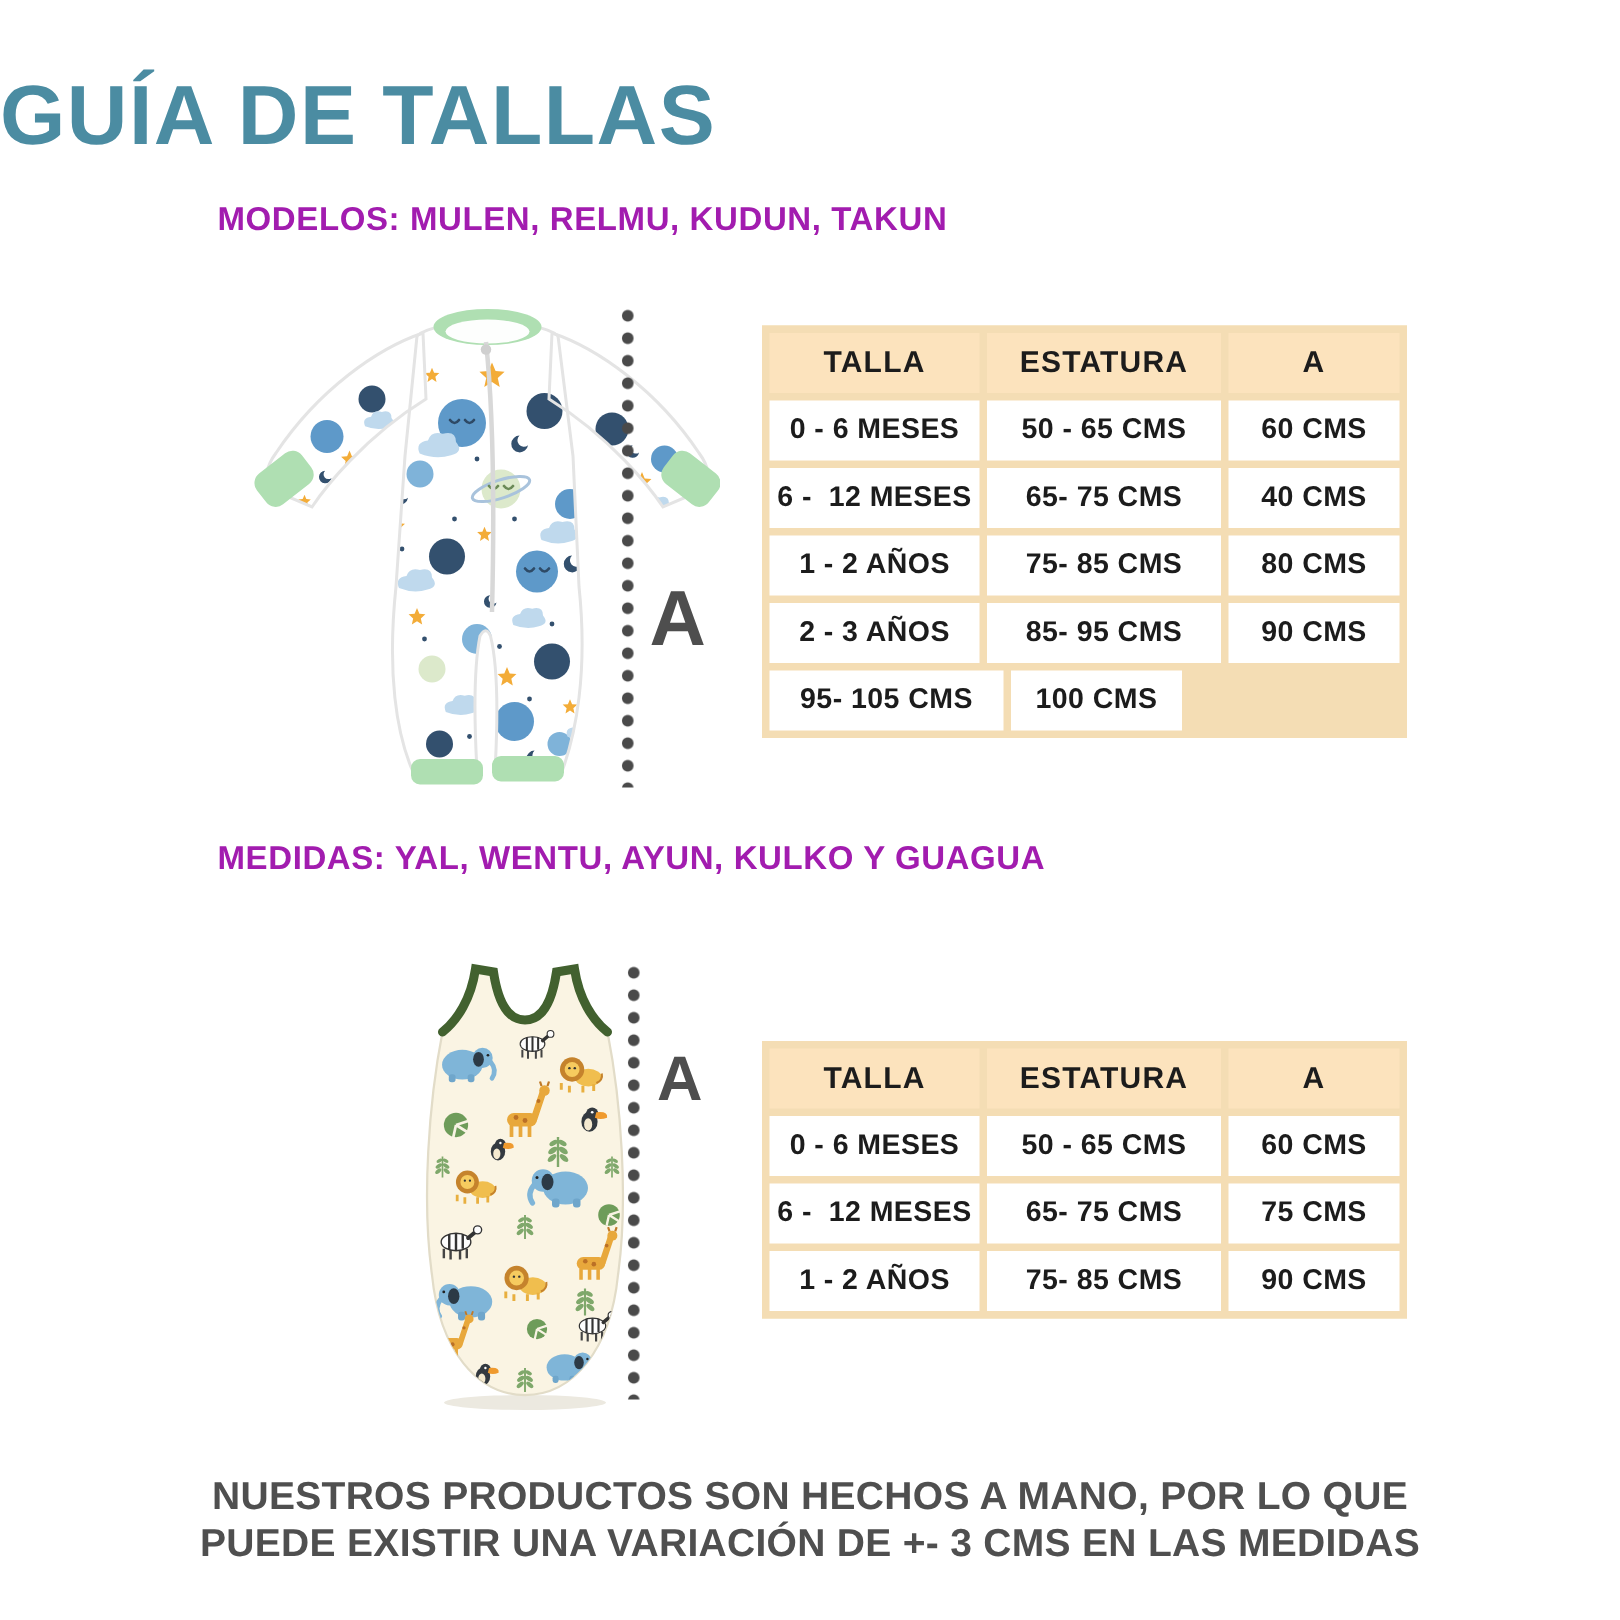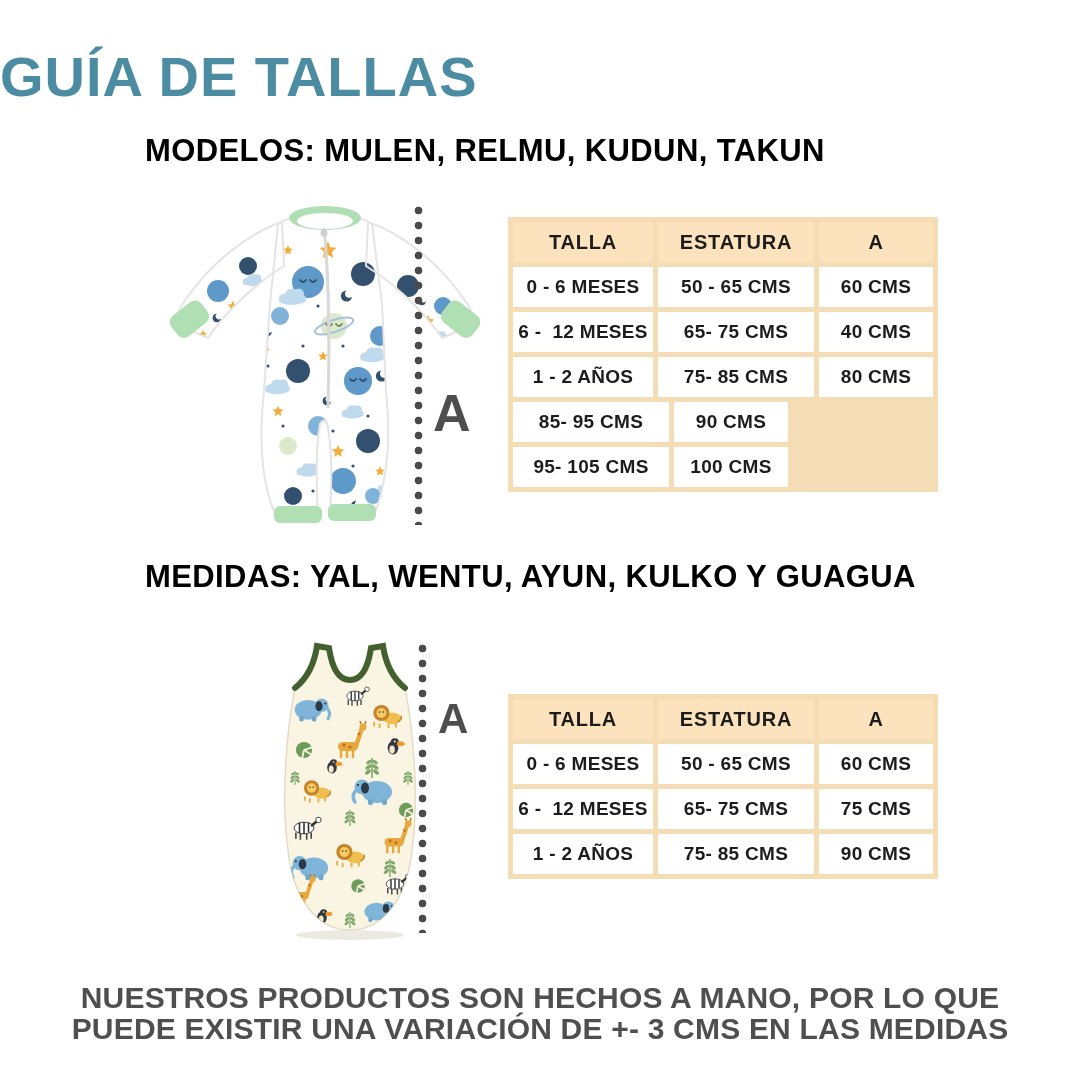--- a/index.html
+++ b/index.html
@@ -1,21 +1,21 @@
 <!DOCTYPE html>
 <html><head>
 <meta charset="utf-8">
 <style>
   html,body{margin:0;padding:0;background:#fff;}
   .canvas{position:relative;width:1080px;height:1080px;background:#ffffff;overflow:hidden;
           font-family:"Liberation Sans",sans-serif;}
   .title{position:absolute;left:0;top:44px;width:100%;text-align:left;
          font-size:56px;font-weight:bold;color:#4B8CA2;letter-spacing:1px;}
-  .models{position:absolute;left:145px;font-size:31px;font-weight:bold;
-          color:#000000;letter-spacing:.4px;}
+  .models{position:absolute;left:145px;font-size:22px;font-weight:bold;
+          color:#a21caf;letter-spacing:.4px;}
   #h1{top:133px}
   #h2{top:559px}
   .prod{position:absolute;}
   #suit{left:158px;top:186px;}
   #bag{left:260px;top:638px;}
   .dotline{position:absolute;width:9px;
            background-image:radial-gradient(circle,#4A4A4A 3.5px,rgba(0,0,0,0) 4.2px);
            background-size:9px 15px;background-repeat:repeat-y;background-position:center top;}
   #dot1{left:414px;top:203px;height:322px;}
   #dot2{left:418px;top:641px;height:292px;}
@@ -26,21 +26,21 @@
               background:#F4DDB4;border:5px solid #F4DDB4;
               display:flex;flex-direction:column;gap:5px;}
   #table1{top:217px}
   #table2{top:694px}
   .trow{display:flex;gap:5px;}
   .tcell{background:#ffffff;height:40px;display:flex;align-items:center;justify-content:center;
          font-size:19px;font-weight:bold;color:#1C1C1C;white-space:pre;letter-spacing:.3px;}
   .trow.head .tcell{background:#FCE3BD;font-size:20px;letter-spacing:.8px;}
   .c0{width:140px}.c1{width:156px}.c2{width:114px}
   .footer{position:absolute;left:0;top:982px;width:100%;text-align:center;
-          font-size:30px;font-weight:bold;color:#4F4F4F;line-height:31px;letter-spacing:.2px;}
+          font-size:26px;font-weight:bold;color:#4F4F4F;line-height:31px;letter-spacing:.2px;}
 </style>
 </head>
 <body>
 
 <div class="canvas">
 
   <div class="title">GUÍA DE TALLAS</div>
 
   <div class="models" id="h1">MODELOS: MULEN, RELMU, KUDUN, TAKUN</div>
 
@@ -166,20 +166,21 @@
         <div class="tcell c0">6 -  12 MESES</div>
         <div class="tcell c1">65- 75 CMS</div>
         <div class="tcell c2">40 CMS</div>
       </div>
       <div class="trow">
         <div class="tcell c0">1 - 2 AÑOS</div>
         <div class="tcell c1">75- 85 CMS</div>
         <div class="tcell c2">80 CMS</div>
       </div>
       <div class="trow">
+        <div class="tcell c0">2 - 3 AÑOS</div>
         <div class="tcell c1">85- 95 CMS</div>
         <div class="tcell c2">90 CMS</div>
       </div>
       <div class="trow">
         <div class="tcell c1">95- 105 CMS</div>
         <div class="tcell c2">100 CMS</div>
       </div>
     </div>
 
   <div class="models" id="h2">MEDIDAS: YAL, WENTU, AYUN, KULKO Y GUAGUA</div>

